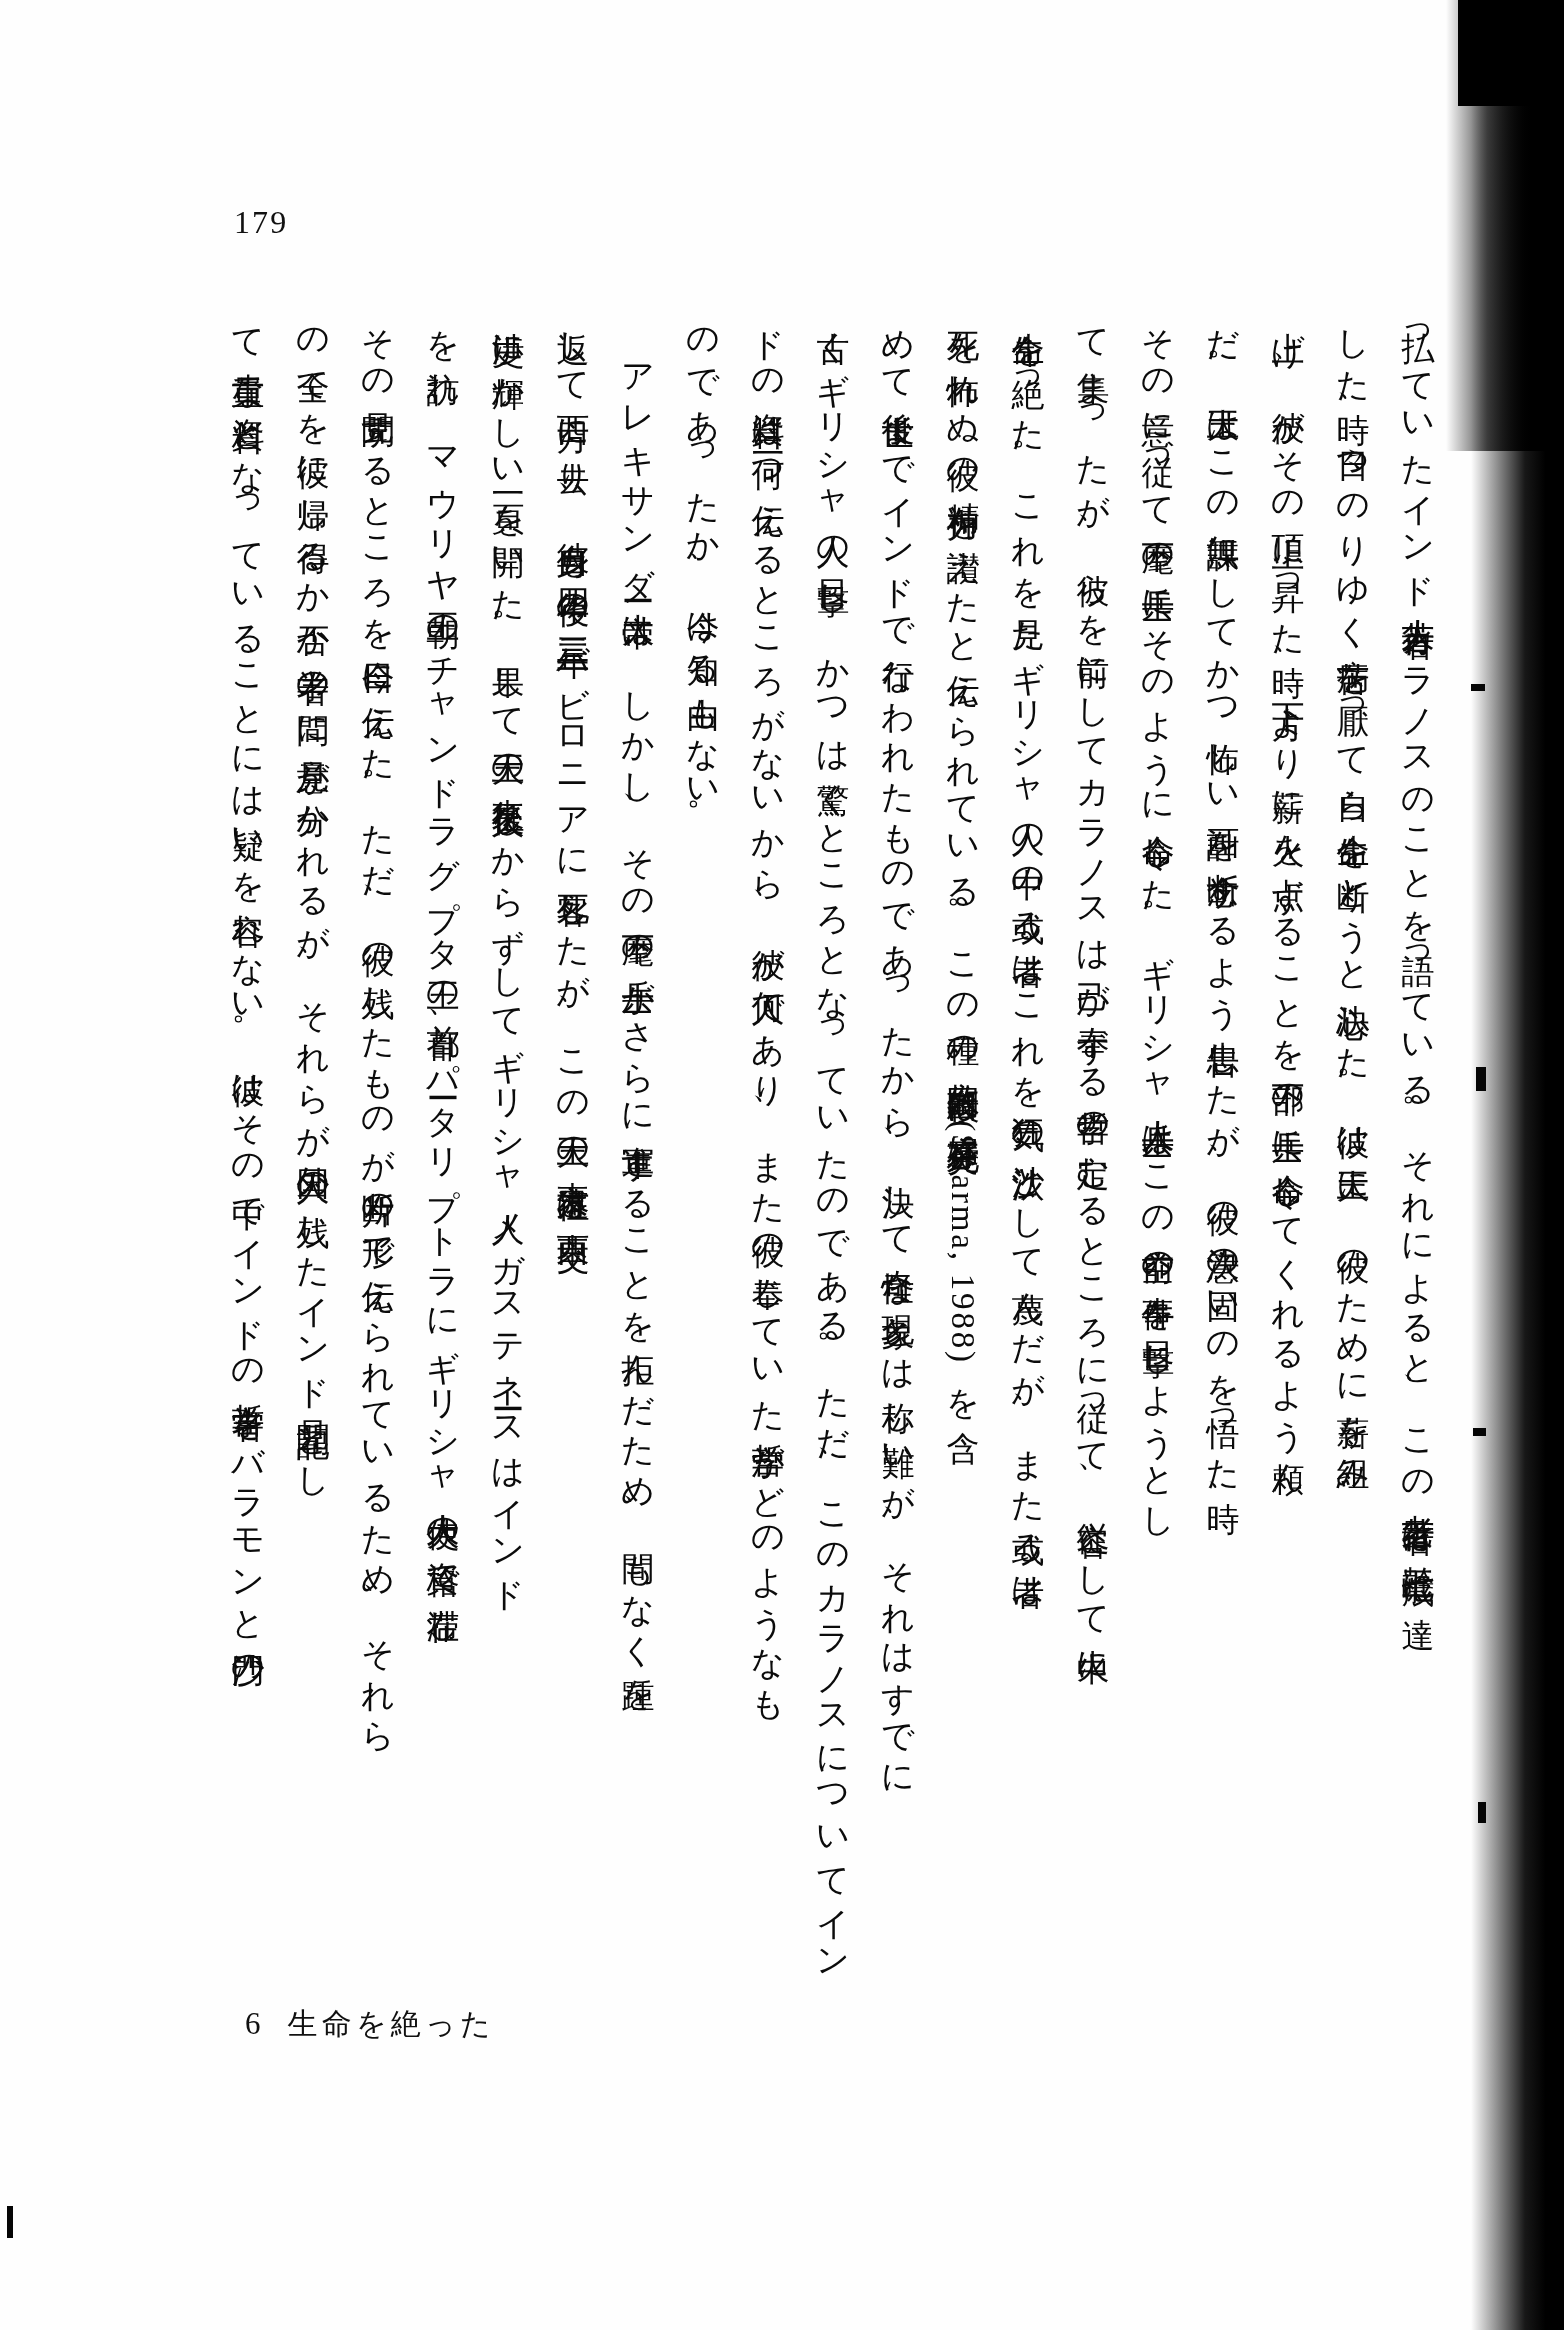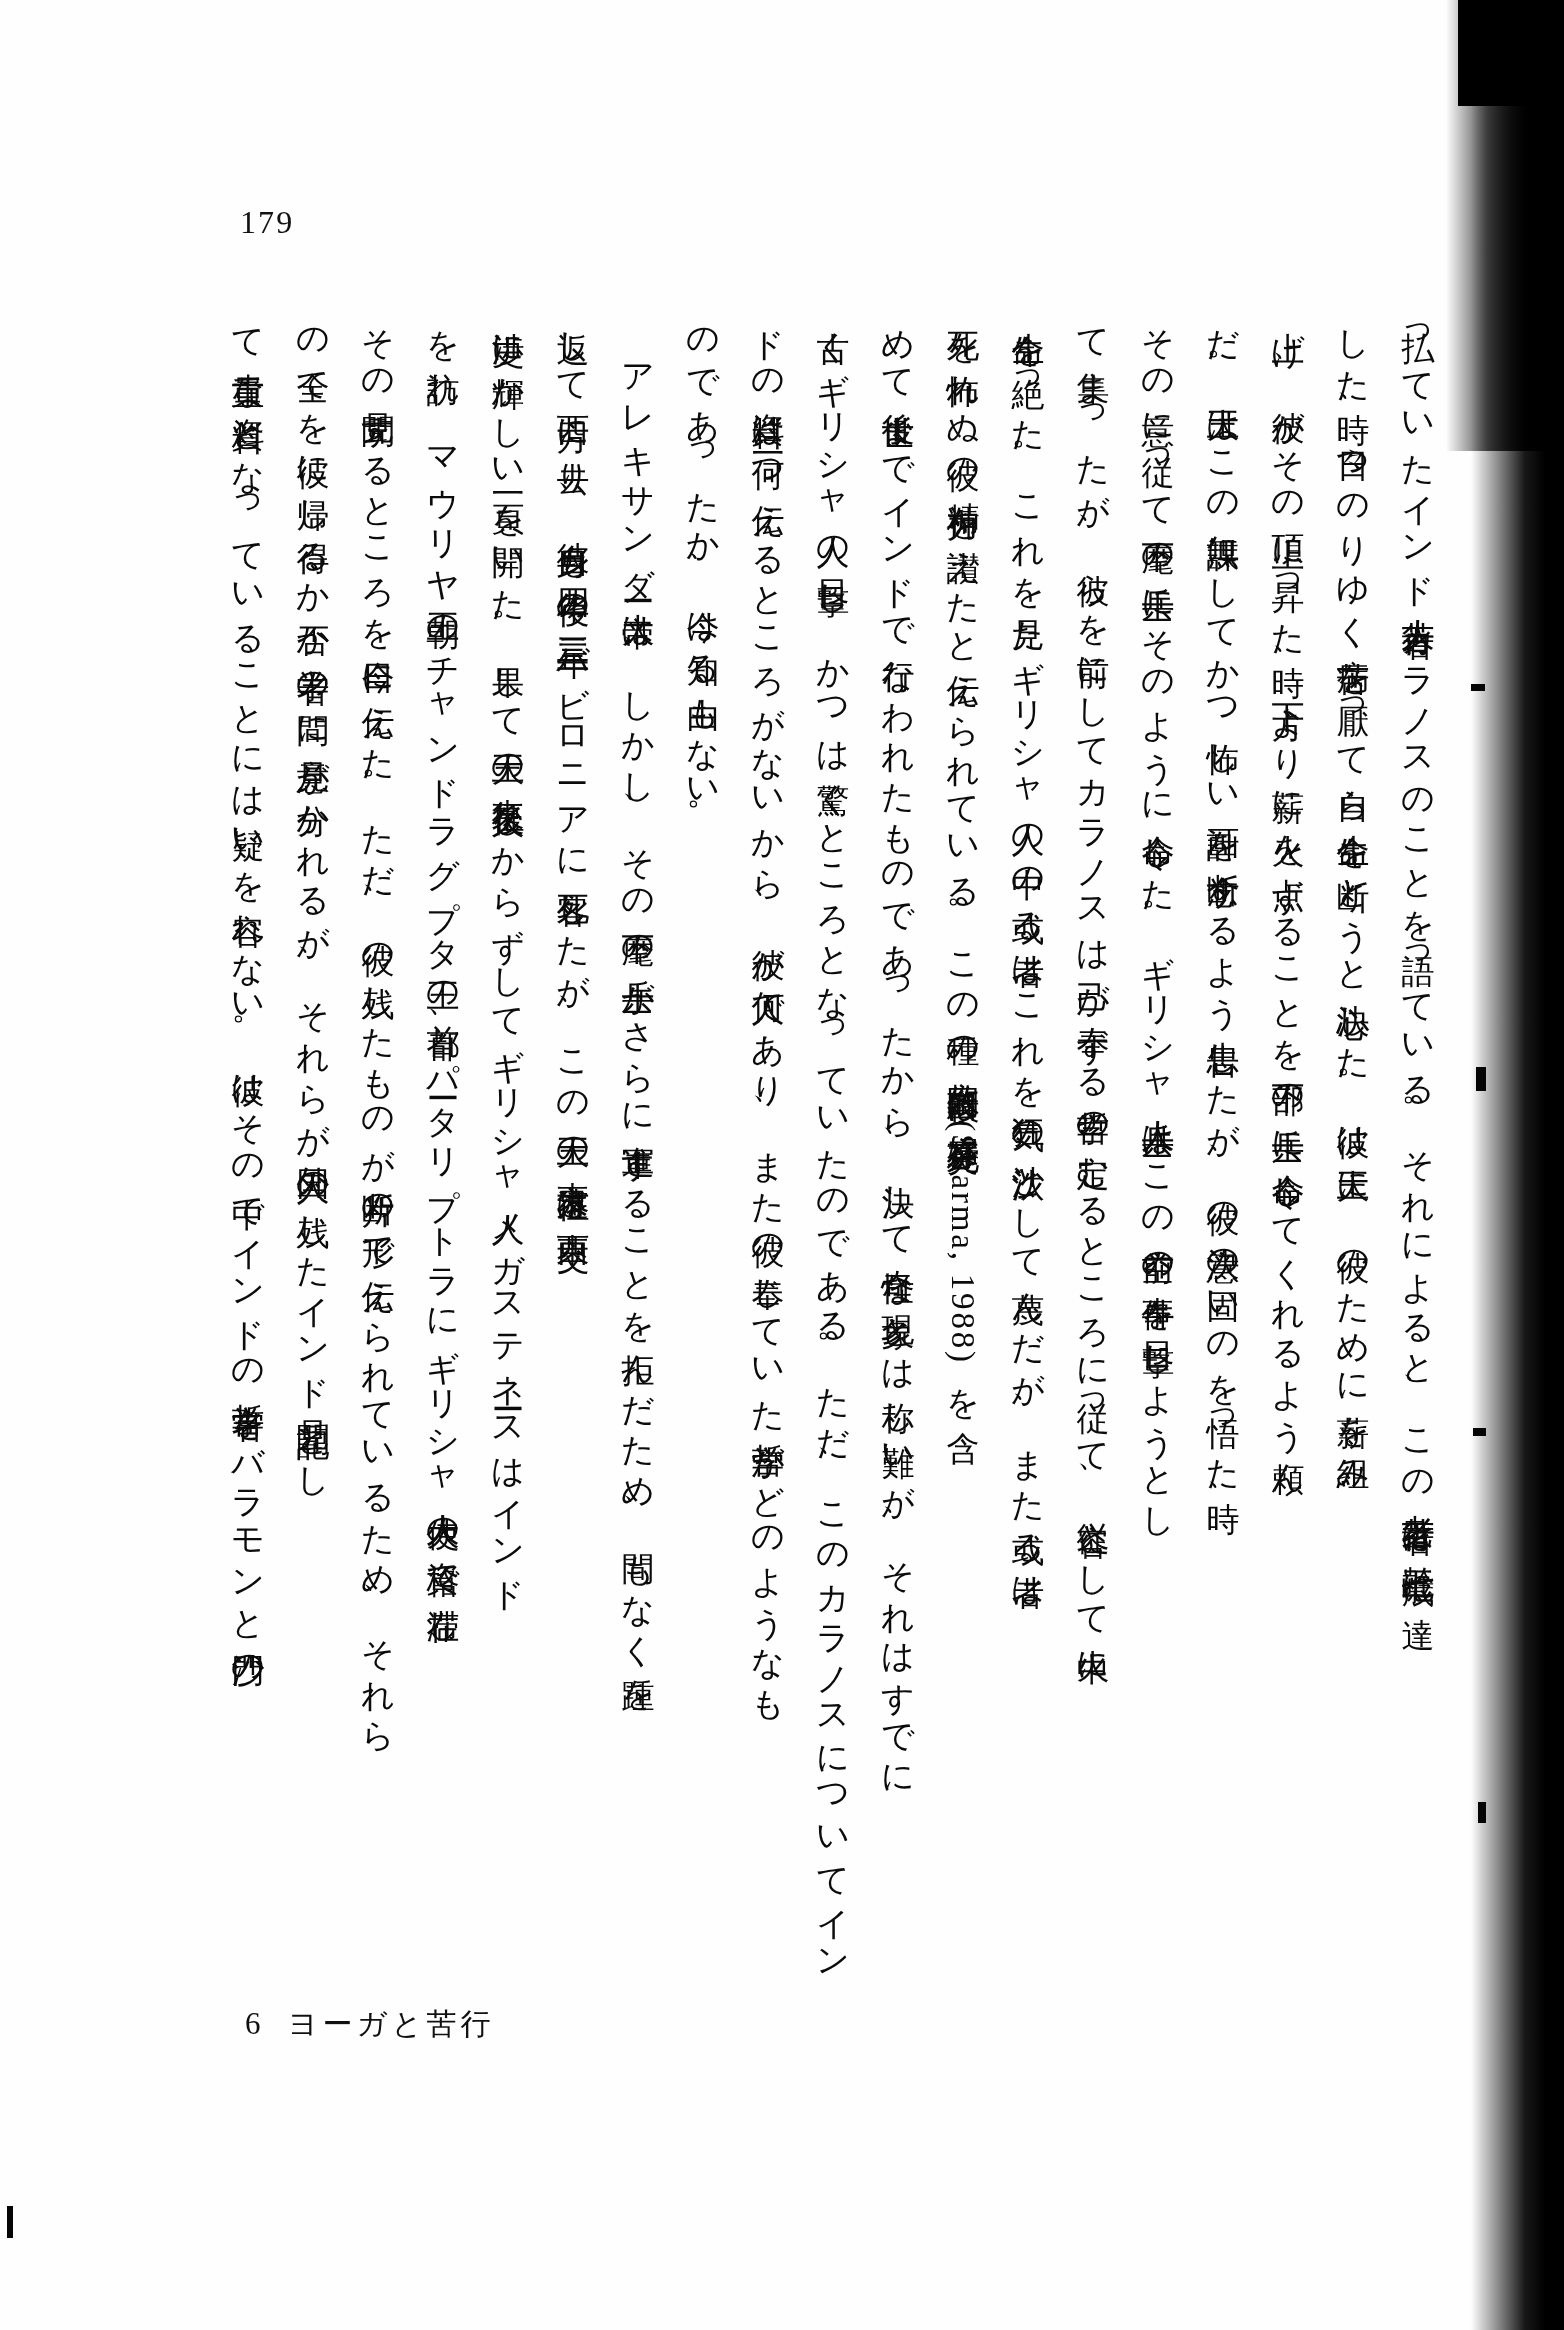--- a/index.html
+++ b/index.html
@@ -12,21 +12,21 @@
     color: #0e0e0e;
     overflow: hidden;
   }
   .page {
     position: absolute;
     inset: 0;
     background: #fefefe;
   }
   .page-number {
     position: absolute;
-    left: 240px;
+    left: 234px;
     top: 204px;
     font-size: 32px;
     letter-spacing: 2.1px;
     color: #111;
   }
   
   .text-block {
     position: absolute;
     top: 306px;
     right: 114px;
@@ -115,21 +115,21 @@
     <div class="text-column">返して西方に去り、彼自身も四年後の三二三年バビロニアに客死したが、この大王の東方遠征は東西交</div>
     <div class="text-column">渉史に輝かしい一頁を開いた。果して大王の東征後久しからずしてギリシャ人メガステネースはインド</div>
     <div class="text-column">を訪れ、マウリヤ王朝のチャンドラグプタ王の首都、パータリプトラにギリシャ人大使の資格で滞在し、</div>
     <div class="text-column">その見聞するところを今日に伝えた。ただ、彼の残したものが断片の形で伝えられているため、それら</div>
     <div class="text-column">の全てを彼に帰し得るか否か学者の間に意見が分かれるが、それらが外国人の残したインド見聞記とし</div>
     <div class="text-column">て貴重な資料となっていることには疑いを容れない。彼はその中でインドの哲学者をバラモンと沙門の</div>
   </div>
 
   <div class="footer">
     <span class="chapter-number">6</span>
-    <span class="chapter-title">ヨーガと苦行</span>
+    <span class="chapter-title">生命を絶った</span>
   </div>
 
   <div class="scan-edge"></div>
   <div class="scan-edge-top"></div>
   <div class="scan-edge-corner"></div>
   <div class="scan-artifact m1"></div>
   <div class="scan-artifact m2"></div>
   <div class="scan-artifact m3"></div>
   <div class="scan-artifact m4"></div>
   <div class="scan-artifact m5"></div>

